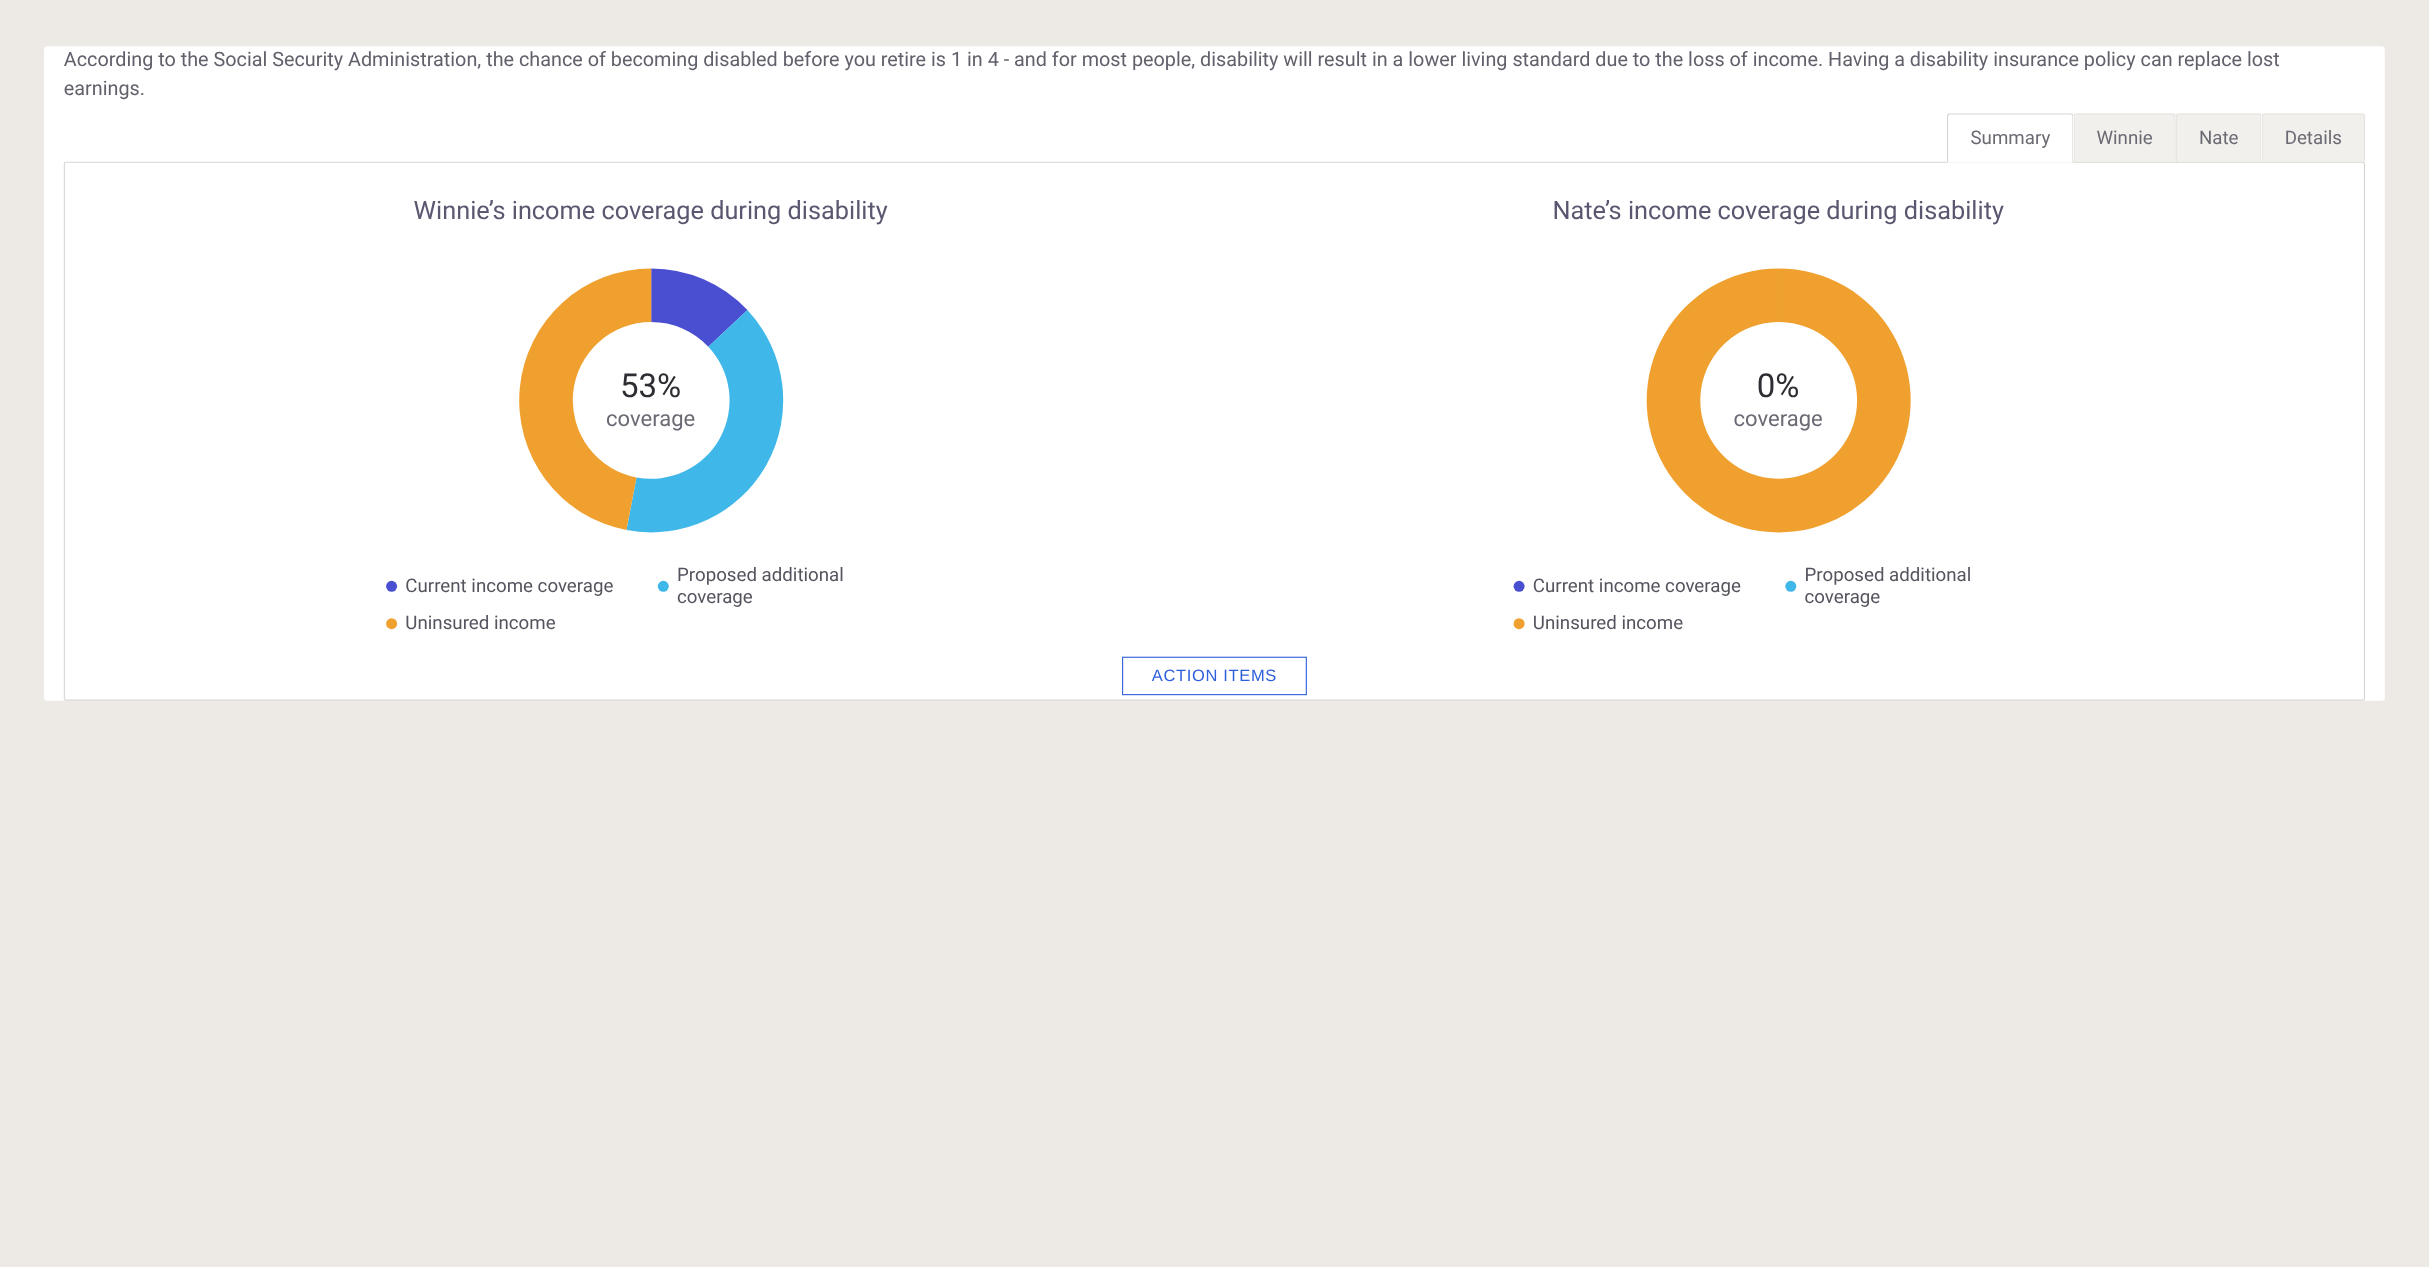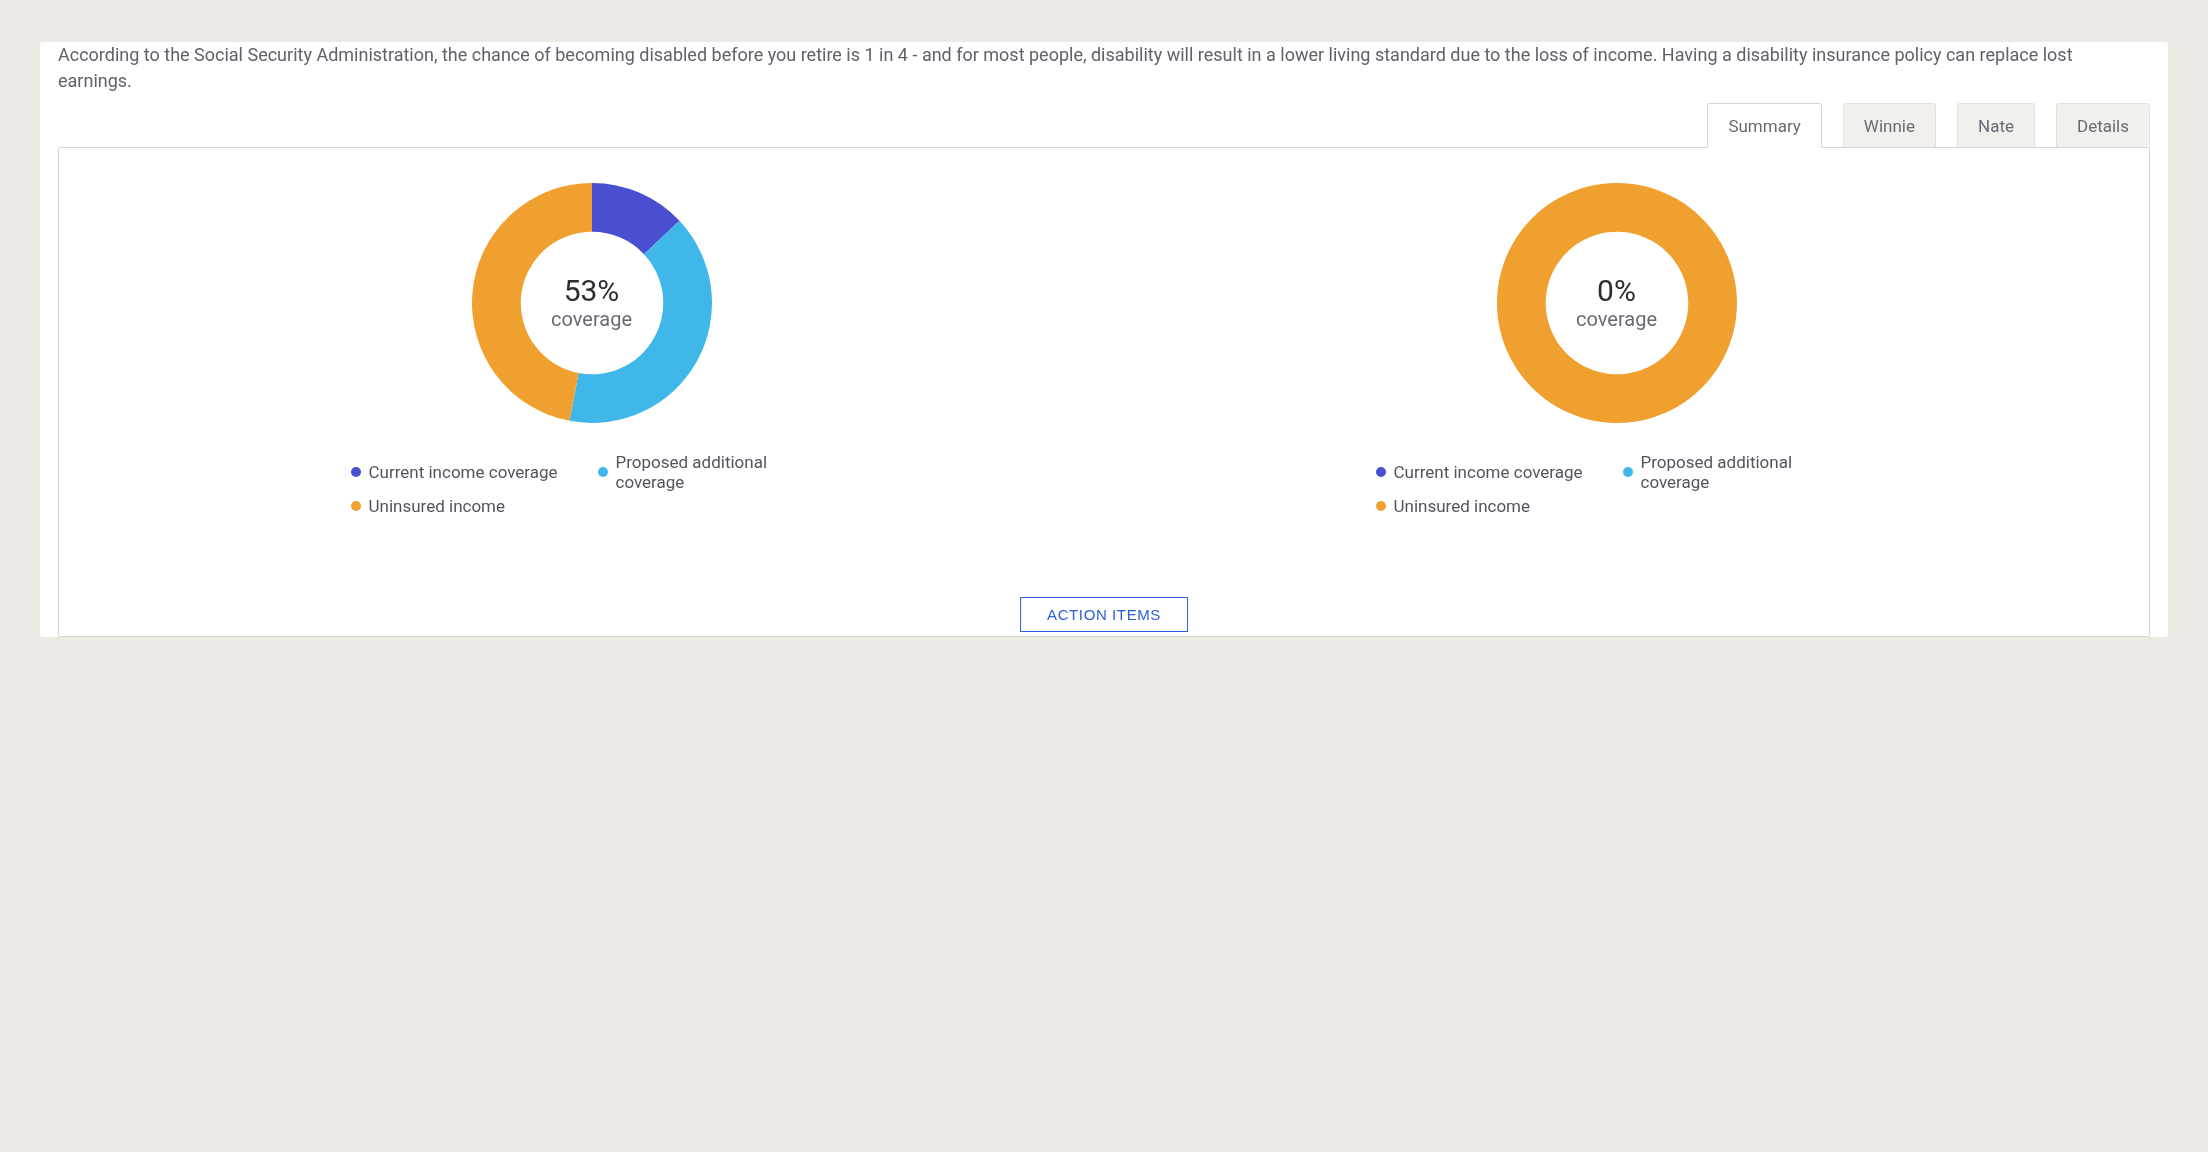--- a/index.html
+++ b/index.html
@@ -24,21 +24,21 @@
   .desc {
     font-size: 18px;
     line-height: 1.42;
     color: #61606b;
     margin-top: 14px;
     margin-bottom: 10px;
   }
   .tabs {
     display: flex;
     justify-content: flex-end;
-    gap: 21px;
+    gap: 0;
   }
   .tab {
     padding: 12px 20px 11px 20px;
     font-size: 17px;
     color: #6b6a73;
     background: #f2f0ed;
     border: 1px solid #e5e2de;
     border-bottom: none;
     border-radius: 3px 3px 0 0;
     cursor: pointer;
@@ -149,20 +149,21 @@
     <div class="tab active">Summary</div>
     <div class="tab">Winnie</div>
     <div class="tab">Nate</div>
     <div class="tab">Details</div>
   </div>
 
   <div class="panel">
     <div class="charts-row">
 
       <div class="chart-col">
+        <div class="chart-title">Winnie’s income coverage during disability</div>
         <div class="donut-wrap">
           <svg id="donut-0" viewBox="0 0 100 100" width="250" height="250">
               <path d="M 50 2 A 48 48 0 0 1 84.99049411622775 17.14173891542295 L 70.77560588151023 30.490407481032374 A 28.5 28.5 0 0 0 50 21.5 Z" fill="#4a4fd1"></path>
               <path d="M 84.99049411622775 17.14173891542295 A 48 48 0 0 1 41.00569689988521 97.14978803497705 L 44.659632534306844 77.99518664576763 A 28.5 28.5 0 0 0 70.77560588151023 30.490407481032374 Z" fill="#3fb7e8"></path>
               <path d="M 41.00569689988521 97.14978803497705 A 48 48 0 0 1 49.99999999999999 2 L 49.99999999999999 21.5 A 28.5 28.5 0 0 0 44.659632534306844 77.99518664576763 Z" fill="#f0a02e"></path>
             </svg>
           <div class="donut-center">
             <span class="pct">53%</span>
             <span class="lbl">coverage</span>
           </div>
@@ -179,20 +180,21 @@
             </div>
             <div class="legend-item">
               <span class="dot" style="background:#f0a02e"></span>
               <span>Uninsured income</span>
             </div>
           </div>
         </div>
       </div>
 
       <div class="chart-col">
+        <div class="chart-title">Nate’s income coverage during disability</div>
         <div class="donut-wrap">
           <svg id="donut-1" viewBox="0 0 100 100" width="250" height="250">
               <path d="M 50 2 A 48 48 0 1 1 49.99 2 L 49.99 21.5 A 28.5 28.5 0 1 0 50 21.5 Z" fill="#f0a02e"></path>
             </svg>
           <div class="donut-center">
             <span class="pct">0%</span>
             <span class="lbl">coverage</span>
           </div>
         </div>
         <div class="legend">

